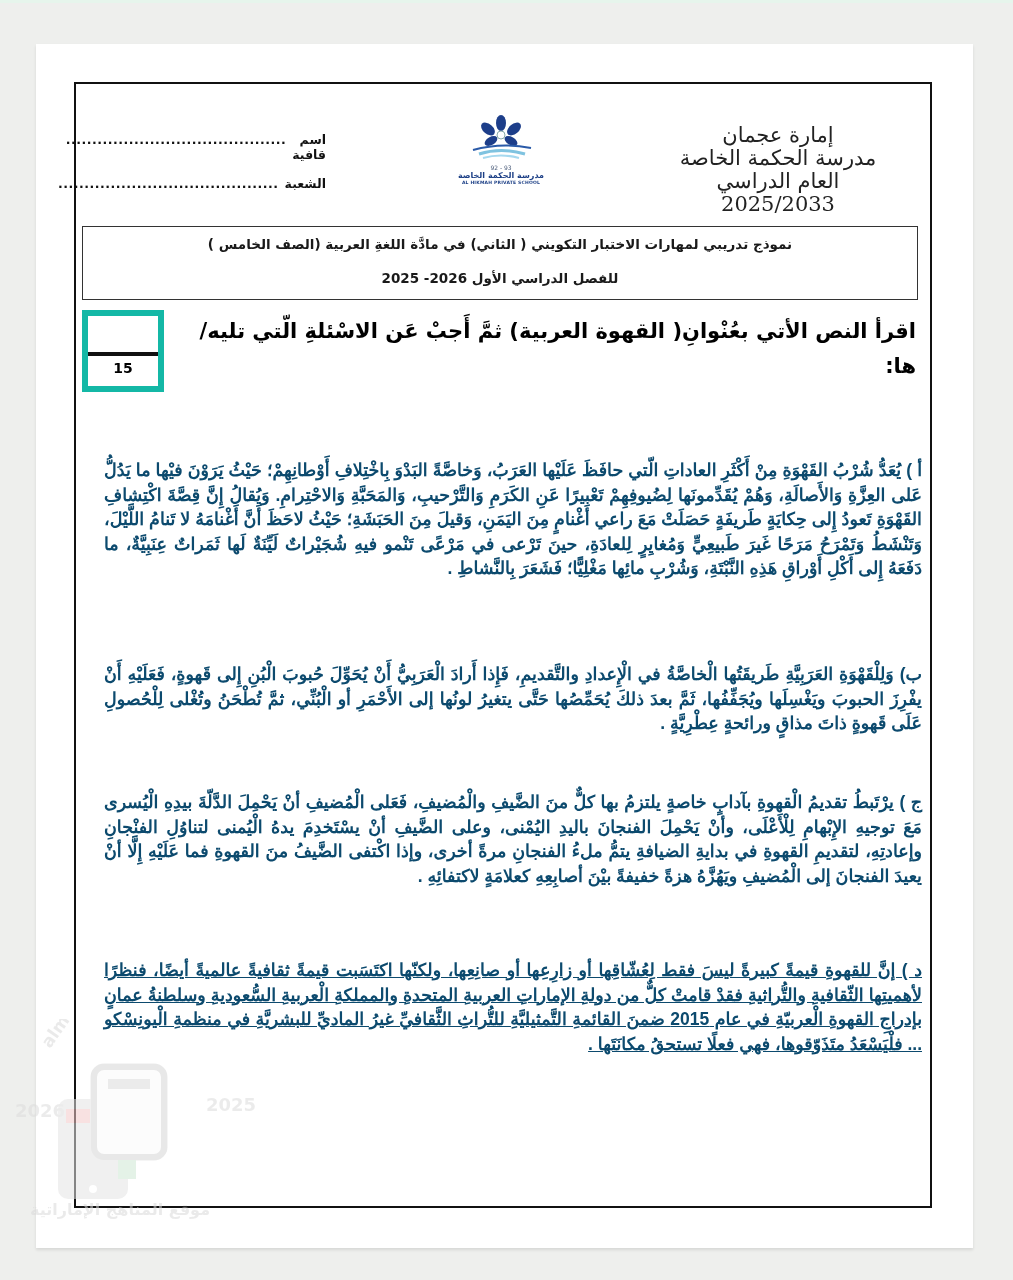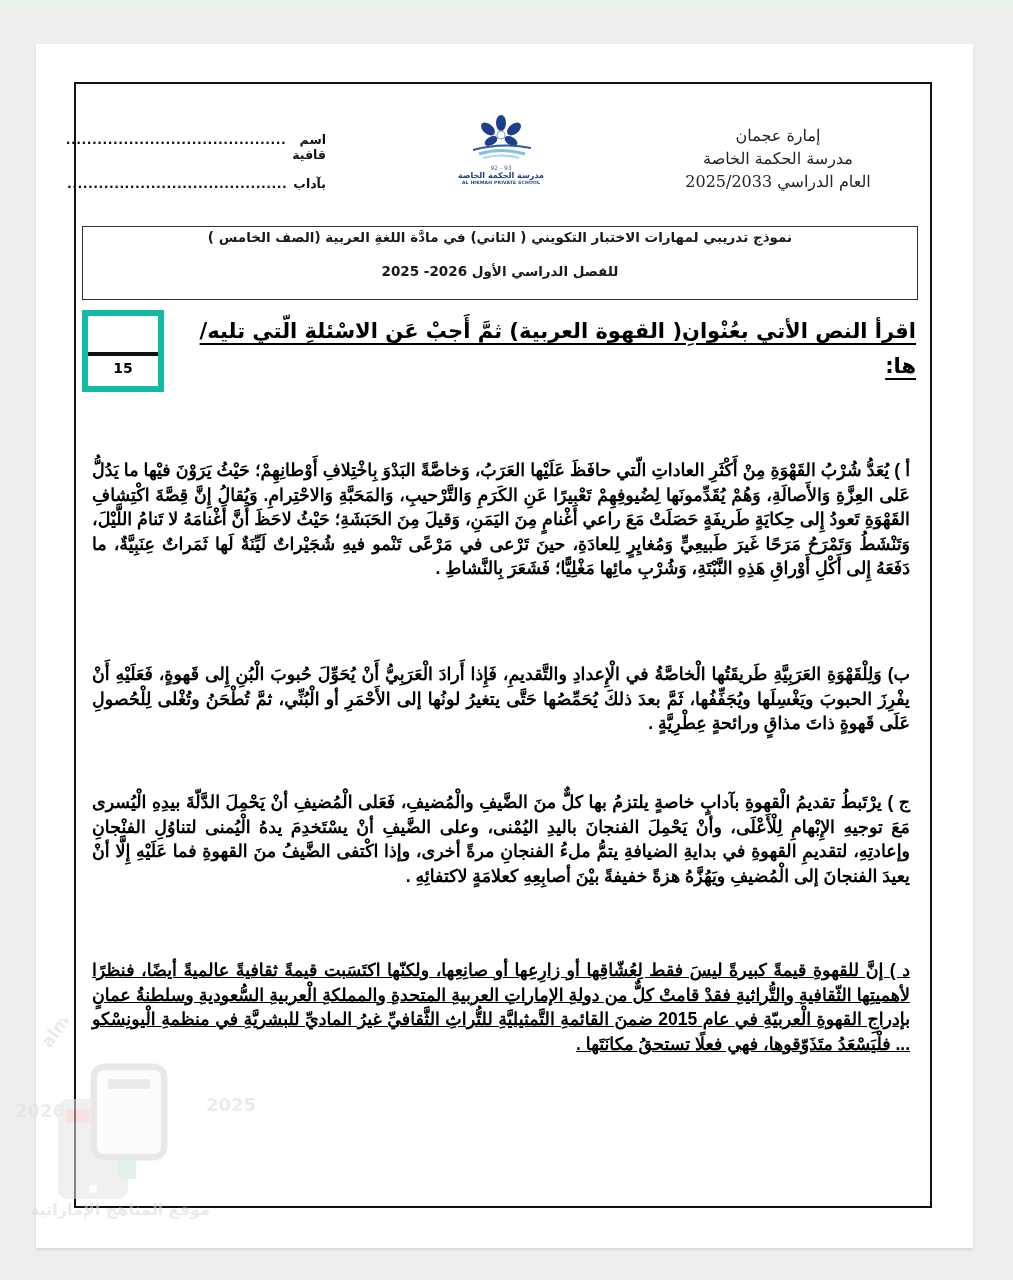--- a/index.html
+++ b/index.html
@@ -11,47 +11,47 @@
   .page {
     position:absolute; left:36px; top:44px; width:937px; height:1204px; background:#fff;
     box-shadow:0 2px 3px rgba(0,0,0,0.10);
   }
   .frame {
     position:absolute; left:38px; top:38px; width:858px; height:1126px;
     border:2px solid #111; box-sizing:border-box;
   }
   .hdr-right {
     position:absolute; right:42px; top:40px; width:220px; text-align:center; direction:rtl;
-    font-family:"DejaVu Serif", serif; font-size:16px; line-height:23px; color:#222;
+    font-family:"DejaVu Serif", serif; font-size:21px; line-height:23px; color:#222;
   }
   .hdr-left {
     position:absolute; left:20px; top:48px; width:230px; direction:rtl; font-size:12.5px; font-weight:bold; color:#111;
   }
   .hdr-left .row { height:44px; display:flex; justify-content:flex-start; gap:6px; }
   .hdr-left .dots { letter-spacing:0.5px; }
   .logo { position:absolute; left:370px; top:30px; width:110px; height:70px; text-align:center; }
   .logo .cap1 { font-size:6px; color:#4a5c7a; margin-top:0; }
   .logo .cap2 { font-size:8px; color:#1c3f86; font-weight:bold; line-height:9px; }
   .logo .cap3 { font-size:4.5px; color:#1c3f86; font-weight:bold; letter-spacing:0.2px; }
   .titlebox {
     position:absolute; left:6px; top:142px; width:836px; height:74px; border:1.5px solid #333;
     box-sizing:border-box; text-align:center; direction:rtl; font-size:13.5px; font-weight:bold; color:#1a1a1a;
   }
-  .titlebox .l1 { margin-top:2px; }
+  .titlebox .l1 { margin-top:9px; }
   .titlebox .l2 { margin-top:18px; }
   .scorebox { position:absolute; left:6px; top:226px; width:82px; height:82px; border:6px solid #14b8a6; box-sizing:border-box; }
   .scorebox .divider { position:absolute; left:0; top:36px; width:100%; height:4px; background:#111; }
   .scorebox .score { position:absolute; left:0; top:44px; width:100%; text-align:center; font-size:14px; font-weight:bold; }
   .instruction {
     position:absolute; right:14px; top:230px; width:720px; direction:rtl; text-align:right;
-    font-size:21px; font-weight:bold; line-height:35px; color:#000; text-decoration:underline; text-underline-offset:5px;
+    font-size:21px; font-weight:bold; line-height:35px; color:#000; text-underline-offset:5px;
   }
   .para {
-    position:absolute; left:16px; width:818px; direction:rtl; text-align:justify; text-align-last:right;
-    font-family:"Liberation Sans", sans-serif; font-weight:bold; font-size:17.5px; line-height:24.5px; color:#000000;
+    position:absolute; left:28px; width:818px; direction:rtl; text-align:justify; text-align-last:right;
+    font-family:"Liberation Sans", sans-serif; font-weight:bold; font-size:17.5px; line-height:24.5px; color:#0c4a6e;
   }
   .p-a { top:374px; }
   .p-b { top:578px; }
   .p-c { top:706px; }
   .p-d { top:874px;text-decoration:underline; }
   .watermark { position:absolute; left:10px; top:1019px; width:260px; height:200px; opacity:0.55; pointer-events:none; }
 </style>
 </head>
 <body>
 
@@ -84,21 +84,21 @@
       <div class="cap2">مدرسة الحكمة الخاصة</div>
       <div class="cap3">AL HIKMAH PRIVATE SCHOOL</div>
     </div>
 
     <div class="hdr-left">
       <div class="row">
         <span>اسم قافية</span>
         <span class="dots">..........................................</span>
       </div>
       <div class="row">
-        <span>بآداب</span>
+        <span>الشعبة</span>
         <span class="dots">..........................................</span>
       </div>
     </div>
 
     <div class="titlebox">
       <div class="l1">نموذج تدريبي لمهارات الاختبار التكويني ( الثاني) في مادَّة اللغةِ العربية (الصف الخامس )</div>
       <div class="l2">للفصل الدراسي الأول 2026- 2025</div>
     </div>
 
     <div class="scorebox">

